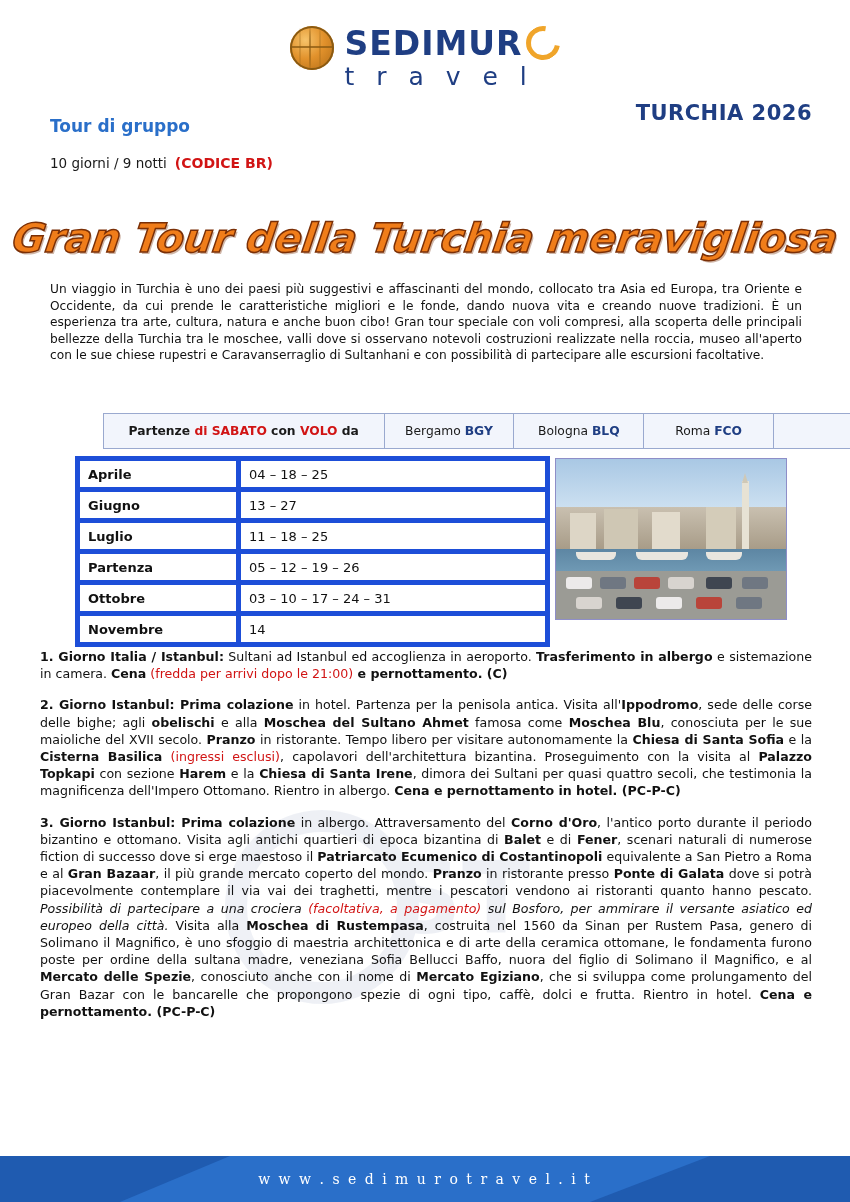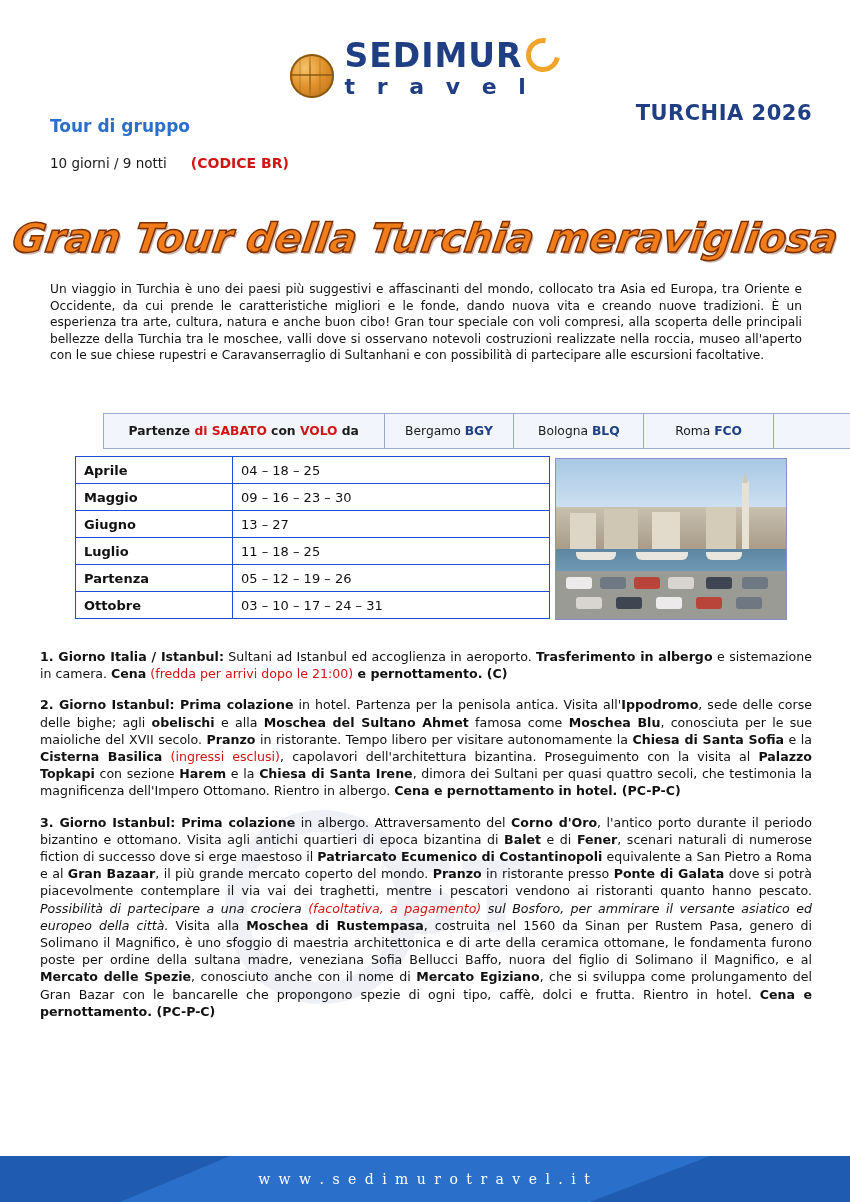--- a/index.html
+++ b/index.html
@@ -11,21 +11,21 @@
     overflow:hidden;
     color:#1a1a1a;
   }
   .page{position:relative;width:850px;height:1202px;}
 
   
   .logo-wrap{
     position:absolute;top:26px;left:0;width:850px;
     display:flex;justify-content:center;align-items:center;
   }
-  .logo{display:flex;align-items:flex-end;gap:10px;margin-top:12px;}
+  .logo{display:flex;align-items:flex-start;gap:10px;}
   .globe{
     width:44px;height:44px;border-radius:50%;
     background:radial-gradient(circle at 35% 32%, #f6c36a 0%, #e2922c 45%, #b06a14 100%);
     position:relative;
     box-shadow:inset 0 0 0 2px #8a5a12;
   }
   .globe:before{
     content:"";position:absolute;left:2px;top:20px;width:40px;height:2px;background:#8a5a12;opacity:.75;
   }
   .globe:after{
@@ -36,36 +36,36 @@
   .logo-main{
     font-family:"DejaVu Sans", sans-serif;
     font-size:33px;font-weight:bold;color:#1f3e83;letter-spacing:1px;
     display:flex;align-items:center;
   }
   .logo-c{
     display:inline-block;width:24px;height:24px;border:5px solid #f0a52a;border-radius:50%;
     border-right-color:transparent;transform:rotate(-35deg);margin-left:3px;
   }
   .logo-sub{
-    font-size:22px;font-weight:bold;color:#1f3e83;letter-spacing:7px;margin-top:4px;
+    font-size:25px;font-weight:normal;color:#1f3e83;letter-spacing:7px;margin-top:4px;
   }
 
   
   .turchia{
     position:absolute;right:38px;top:101px;
     font-size:21px;font-weight:bold;color:#1f3e83;letter-spacing:.5px;margin-left:48px;
   }
   .tour-gruppo{
     position:absolute;left:50px;top:116px;
     font-size:17px;font-weight:bold;color:#2a6fc9;
   }
   .giorni-line{
     position:absolute;left:50px;top:155px;font-size:13.5px;color:#1a1a1a;
   }
-  .giorni-line .codice{color:#d11414;font-weight:bold;font-size:14px;margin-left:24px;}
+  .giorni-line .codice{color:#d11414;font-weight:bold;font-size:14px;margin-left:8px;}
 
   
   .title-wrap{
     position:absolute;left:0;top:215px;width:850px;text-align:center;
   }
   .big-title{
     display:inline-block;
     font-family:"DejaVu Sans", sans-serif;
     font-size:40px;font-weight:bold;font-style:italic;
     color:#f07d1a;
@@ -95,21 +95,21 @@
   .dep-label .red{color:#d11414;}
   .dep-city{color:#3b7fd4;}
   .dep-city b{color:#1f3e83;}
 
   
   .months{
     position:absolute;left:75px;top:456px;width:475px;
     border-collapse:collapse;font-size:13px;
   }
   .months td{
-    border:1px solid #1d4ed8;padding:3px 8px;height:20px;color:#111;
+    border:5px solid #1d4ed8;padding:3px 8px;height:20px;color:#111;
   }
   .months td.m{width:140px;font-weight:bold;}
   .months tr.first td{border-top:3px solid #7b7bc8;}
 
   
   .photo{
     position:absolute;left:555px;top:458px;width:230px;height:160px;
     border:1px solid #8e8ec8;overflow:hidden;
     background:linear-gradient(#bcd6ec 0%, #cfe2f2 38%, #9fb7c9 39%, #6f8fa6 60%, #5c7c92 100%);
   }
@@ -225,38 +225,38 @@
   </tbody>
     </table>
 
   <table class="months">
     <tbody>
     <tr>
       <td class="m">Aprile</td>
       <td>04 – 18 – 25</td>
     </tr>
     <tr>
-      <td class="m">Maggio</td>
-      <td>09 – 16 – 23 – 30</td>
-    </tr>
-    <tr>
       <td class="m">Giugno</td>
       <td>13 – 27</td>
     </tr>
     <tr>
       <td class="m">Luglio</td>
       <td>11 – 18 – 25</td>
     </tr>
     <tr>
       <td class="m">Partenza</td>
       <td>05 – 12 – 19 – 26</td>
     </tr>
     <tr>
       <td class="m">Ottobre</td>
       <td>03 – 10 – 17 – 24 – 31</td>
+    </tr>
+    <tr>
+      <td class="m">Novembre</td>
+      <td>14</td>
     </tr>
   </tbody>
     </table>
 
   <div class="photo">
     <div class="sky"></div>
     <div class="town"></div>
     <div class="b1"></div>
       <div class="b2"></div>
       <div class="b3"></div>

